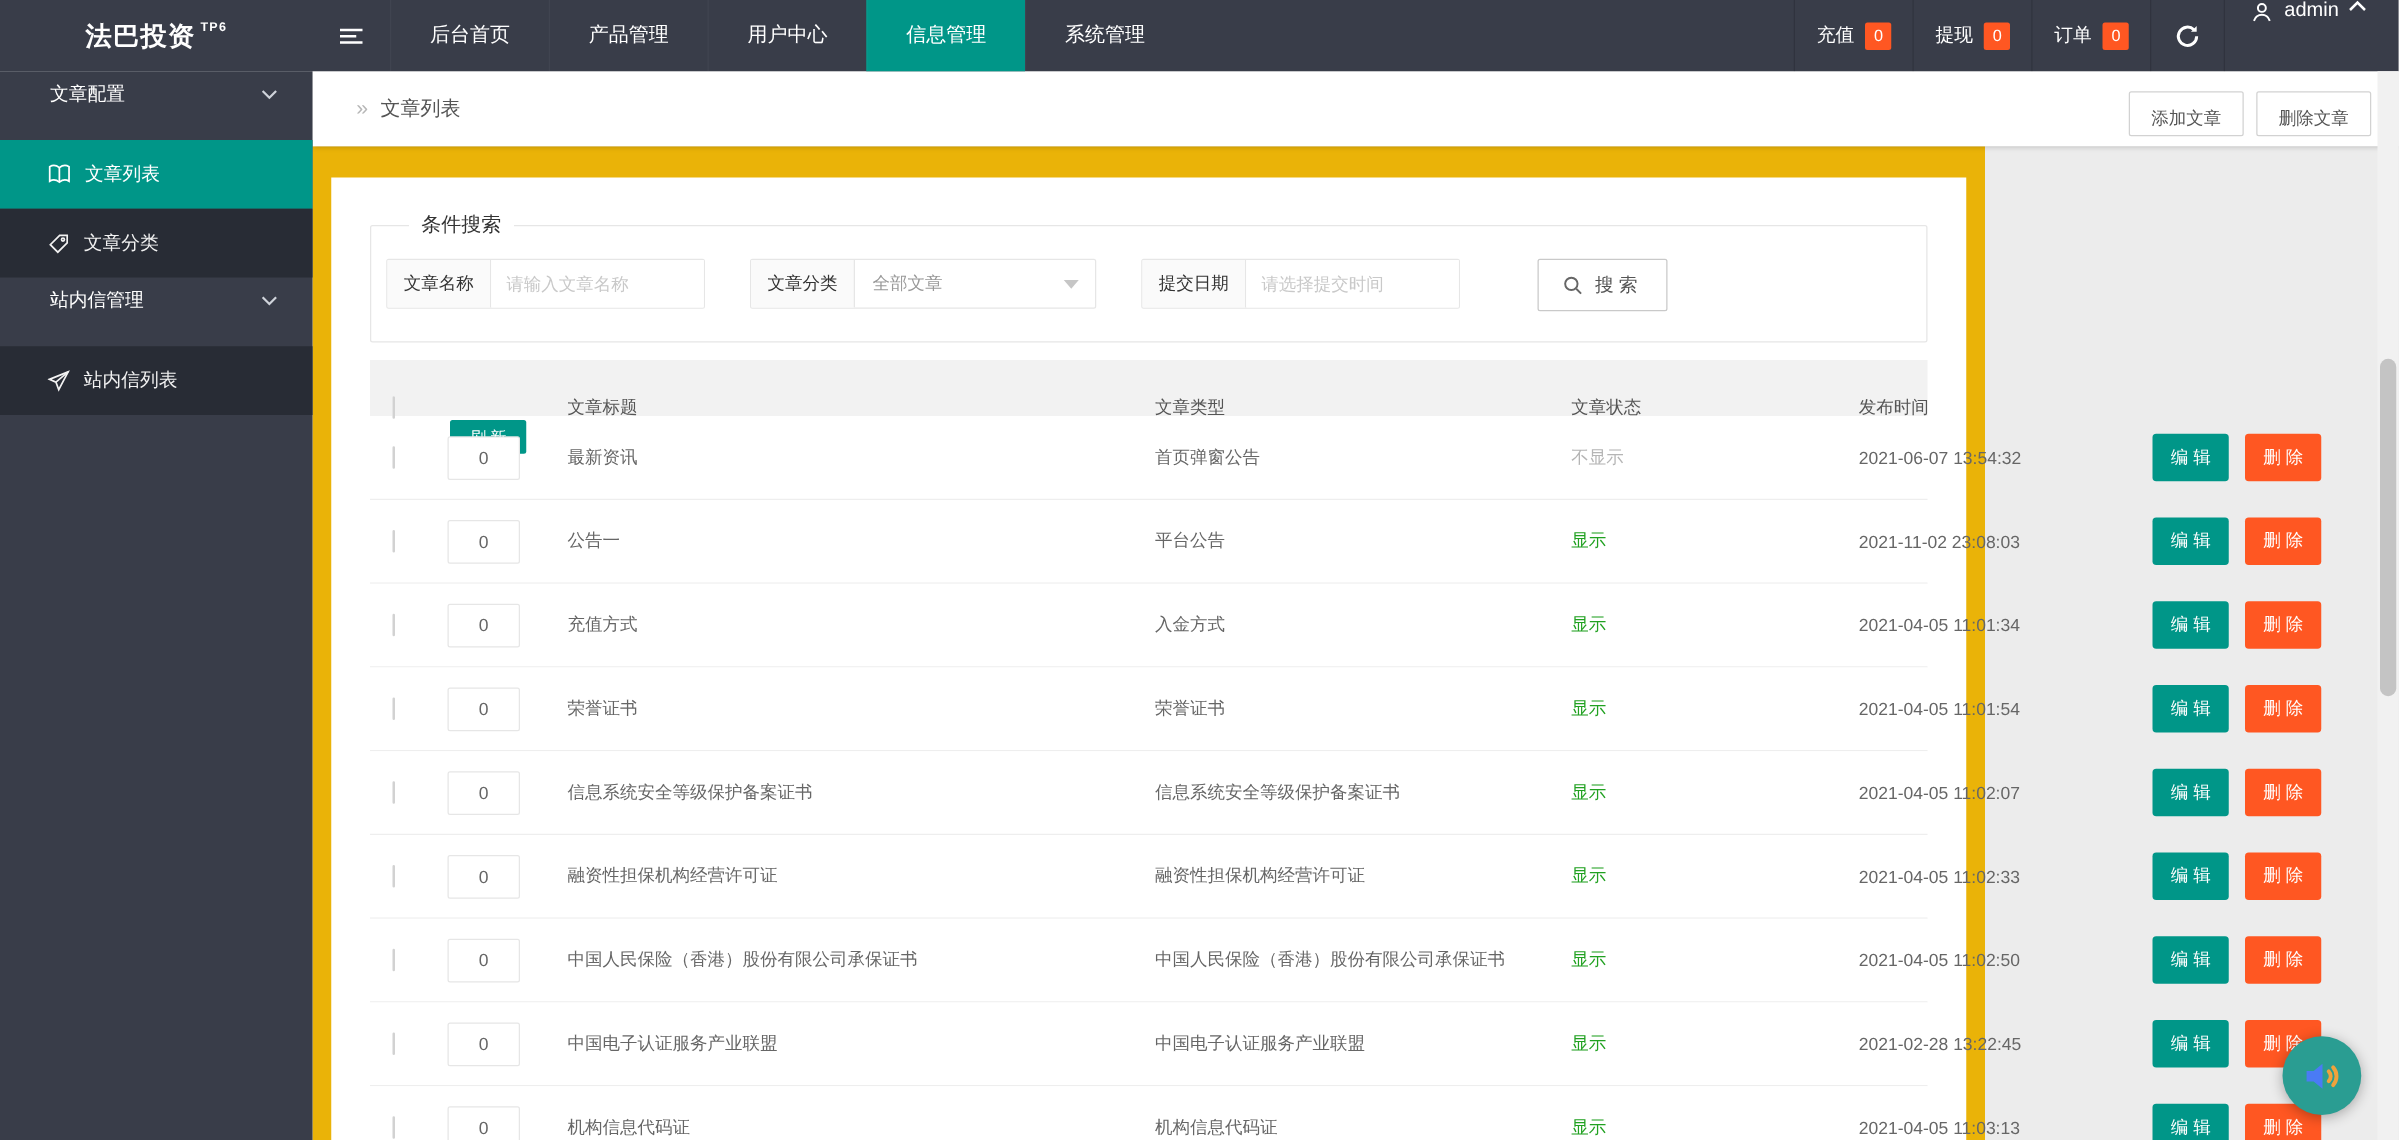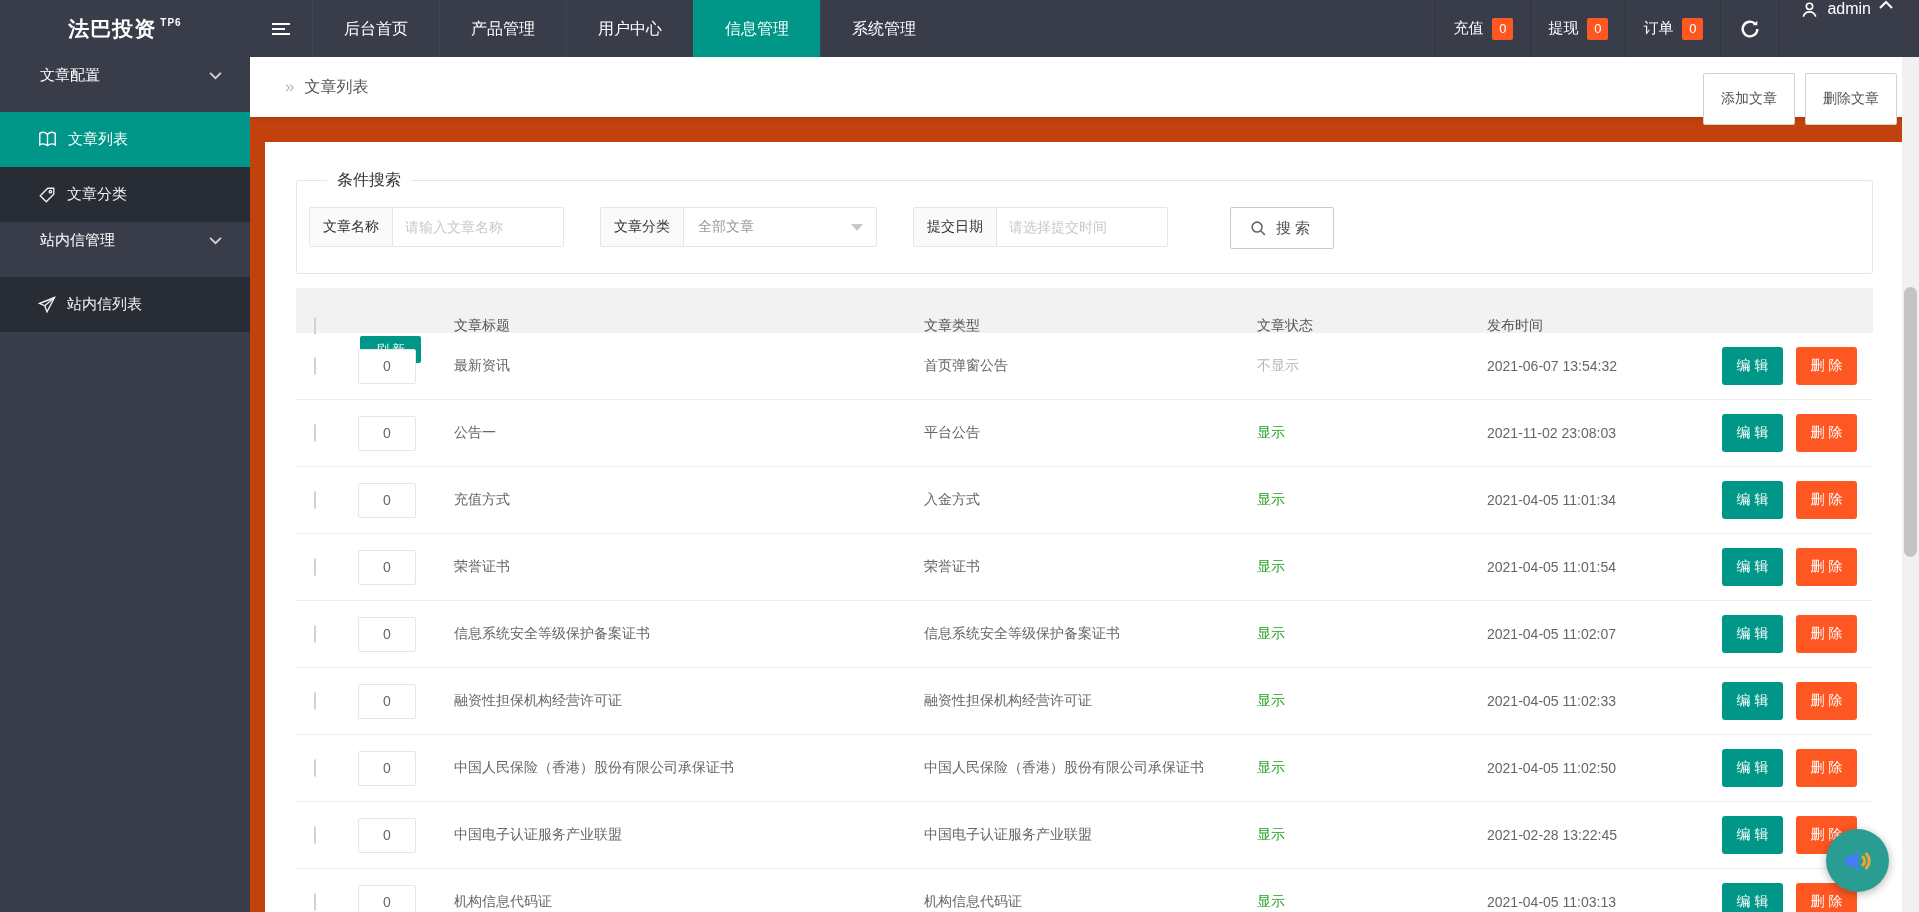--- a/index.html
+++ b/index.html
@@ -28,24 +28,24 @@
   .side-group-header .chev { margin-left:auto; }
   .side-item { height:55px; display:flex; align-items:center; gap:11px; padding-left:38px; background:#282C35; color:#f2f2f2; font-size:15px; cursor:pointer; }
   .side-item.active { background:#009688; color:#fff; }
   .side-item svg { flex:0 0 auto; }
 
   
   .crumb-bar { position:absolute; left:250px; top:57px; width:1669px; height:60px; background:#fff; box-shadow:0 1px 4px rgba(0,0,0,.18); z-index:10; }
   .crumb { position:absolute; left:35px; top:0; line-height:60px; font-size:16px; color:#555; }
   .crumb .arrow { color:#b7b7b7; margin-right:10px; font-size:17px; }
   .page-actions { position:absolute; right:22px; top:16px; display:flex; gap:10px; }
-  .page-actions button { height:52px; padding:12px 17px; background:#fff; border:1px solid #d2d2d2; border-radius:2px; font-size:14px; color:#555; cursor:pointer; font-family:inherit; }
-
-  
-  .main-bg { position:absolute; left:250px; top:117px; width:1669px; bottom:0; background:#c2410c; }
+  .page-actions button { height:36px; padding:12px 17px; background:#fff; border:1px solid #d2d2d2; border-radius:2px; font-size:14px; color:#555; cursor:pointer; font-family:inherit; }
+
+  
+  .main-bg { position:absolute; left:250px; top:117px; width:1338px; bottom:0; background:#eab308; }
   .card { position:absolute; left:15px; right:15px; top:25px; bottom:-20px; background:#fff; padding:0 31px; }
 
   fieldset.search-set { margin-top:28px; border:1px solid #e6e6e6; border-radius:2px; padding:0 0 0 12px; }
   fieldset.search-set legend { margin-left:18px; padding:0 10px; font-size:16px; color:#333; }
   .search-row { display:flex; align-items:flex-start; gap:36px; padding:16px 0 24px 0; }
   .sgroup { display:flex; height:40px; border:1px solid #e6e6e6; border-radius:2px; background:#fff; }
   .slabel { display:flex; align-items:center; padding:0 13px; background:#fafafa; border-right:1px solid #e6e6e6; color:#333; font-size:14px; white-space:nowrap; }
   .sgroup input { border:none; outline:none; width:170px; padding:0 12px; font-size:14px; color:#666; font-family:inherit; }
   .sgroup input::placeholder { color:#c9c9c9; }
   .select-box { width:192px; display:flex; align-items:center; padding:0 14px; color:#999; font-size:14px; cursor:pointer; position:relative; }

